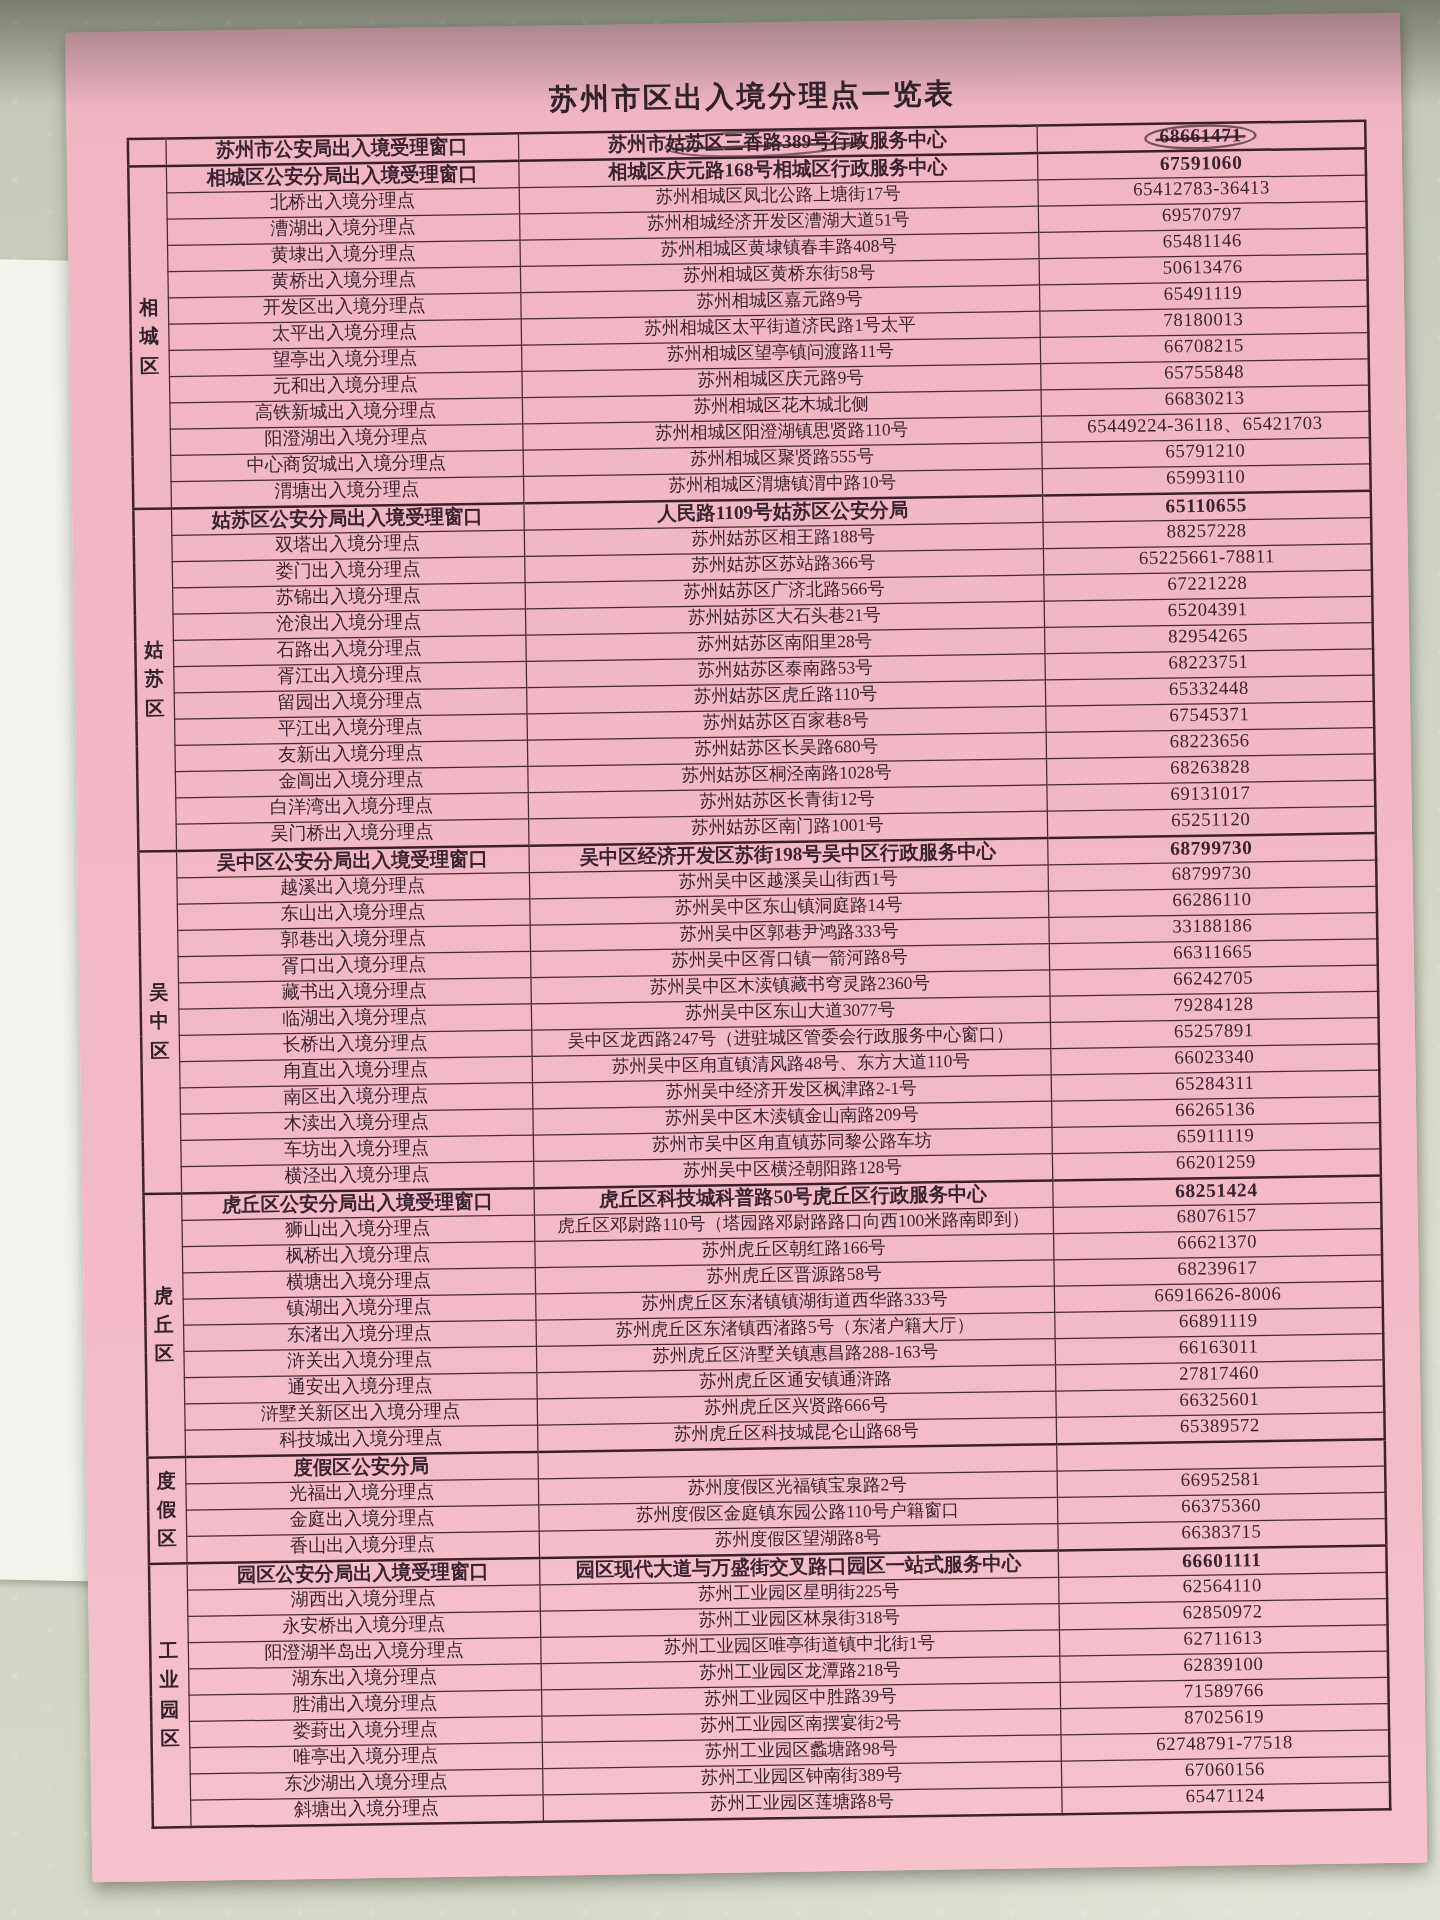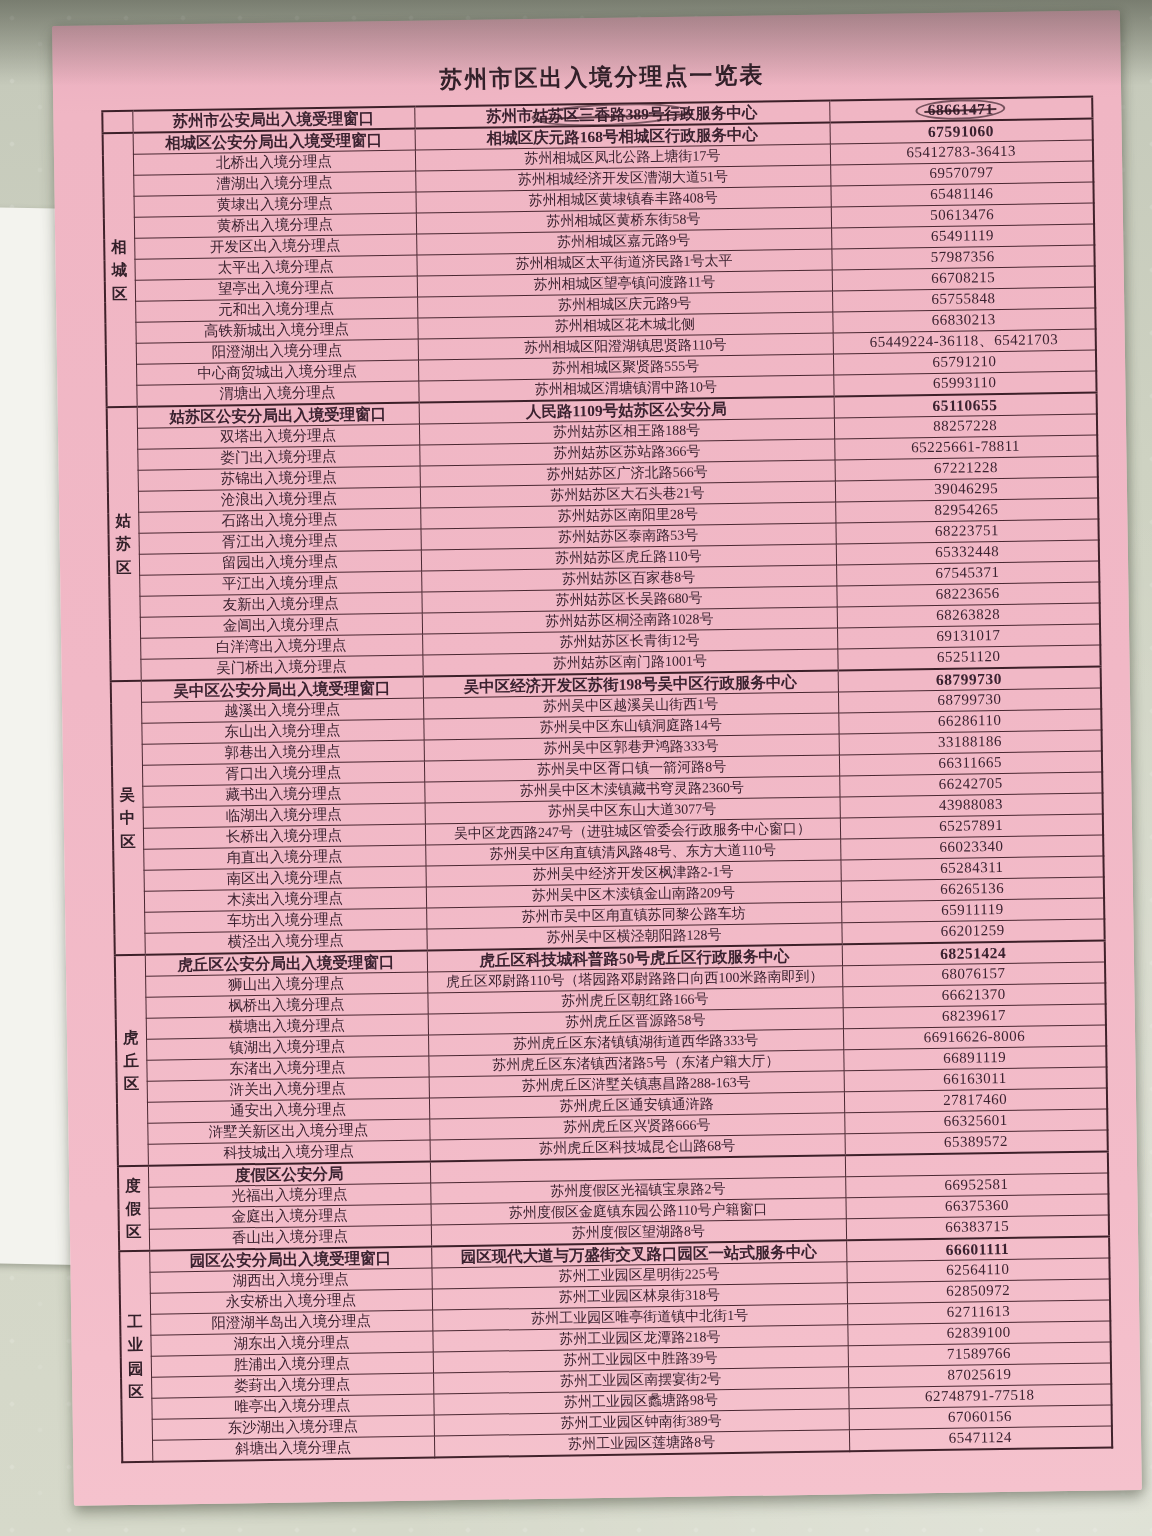--- a/index.html
+++ b/index.html
@@ -136,21 +136,21 @@
           <td class="phone"><span>50613476</span></td>
         </tr>
         <tr>
           <td class="name"><span>开发区出入境分理点</span></td>
           <td class="addr"><span>苏州相城区嘉元路9号</span></td>
           <td class="phone"><span>65491119</span></td>
         </tr>
         <tr>
           <td class="name"><span>太平出入境分理点</span></td>
           <td class="addr"><span>苏州相城区太平街道济民路1号太平</span></td>
-          <td class="phone"><span>57987356</span></td>
+          <td class="phone"><span>78180013</span></td>
         </tr>
         <tr>
           <td class="name"><span>望亭出入境分理点</span></td>
           <td class="addr"><span>苏州相城区望亭镇问渡路11号</span></td>
           <td class="phone"><span>66708215</span></td>
         </tr>
         <tr>
           <td class="name"><span>元和出入境分理点</span></td>
           <td class="addr"><span>苏州相城区庆元路9号</span></td>
           <td class="phone"><span>65755848</span></td>
@@ -192,21 +192,21 @@
           <td class="phone"><span>65225661-78811</span></td>
         </tr>
         <tr>
           <td class="name"><span>苏锦出入境分理点</span></td>
           <td class="addr"><span>苏州姑苏区广济北路566号</span></td>
           <td class="phone"><span>67221228</span></td>
         </tr>
         <tr>
           <td class="name"><span>沧浪出入境分理点</span></td>
           <td class="addr"><span>苏州姑苏区大石头巷21号</span></td>
-          <td class="phone"><span>39046295</span></td>
+          <td class="phone"><span>65204391</span></td>
         </tr>
         <tr>
           <td class="name"><span>石路出入境分理点</span></td>
           <td class="addr"><span>苏州姑苏区南阳里28号</span></td>
           <td class="phone"><span>82954265</span></td>
         </tr>
         <tr>
           <td class="name"><span>胥江出入境分理点</span></td>
           <td class="addr"><span>苏州姑苏区泰南路53号</span></td>
           <td class="phone"><span>68223751</span></td>
@@ -268,21 +268,21 @@
           <td class="phone"><span>66311665</span></td>
         </tr>
         <tr>
           <td class="name"><span>藏书出入境分理点</span></td>
           <td class="addr"><span>苏州吴中区木渎镇藏书穹灵路2360号</span></td>
           <td class="phone"><span>66242705</span></td>
         </tr>
         <tr>
           <td class="name"><span>临湖出入境分理点</span></td>
           <td class="addr"><span>苏州吴中区东山大道3077号</span></td>
-          <td class="phone"><span>43988083</span></td>
+          <td class="phone"><span>79284128</span></td>
         </tr>
         <tr>
           <td class="name"><span>长桥出入境分理点</span></td>
           <td class="addr"><span>吴中区龙西路247号（进驻城区管委会行政服务中心窗口）</span></td>
           <td class="phone"><span>65257891</span></td>
         </tr>
         <tr>
           <td class="name"><span>甪直出入境分理点</span></td>
           <td class="addr"><span>苏州吴中区甪直镇清风路48号、东方大道110号</span></td>
           <td class="phone"><span>66023340</span></td>

